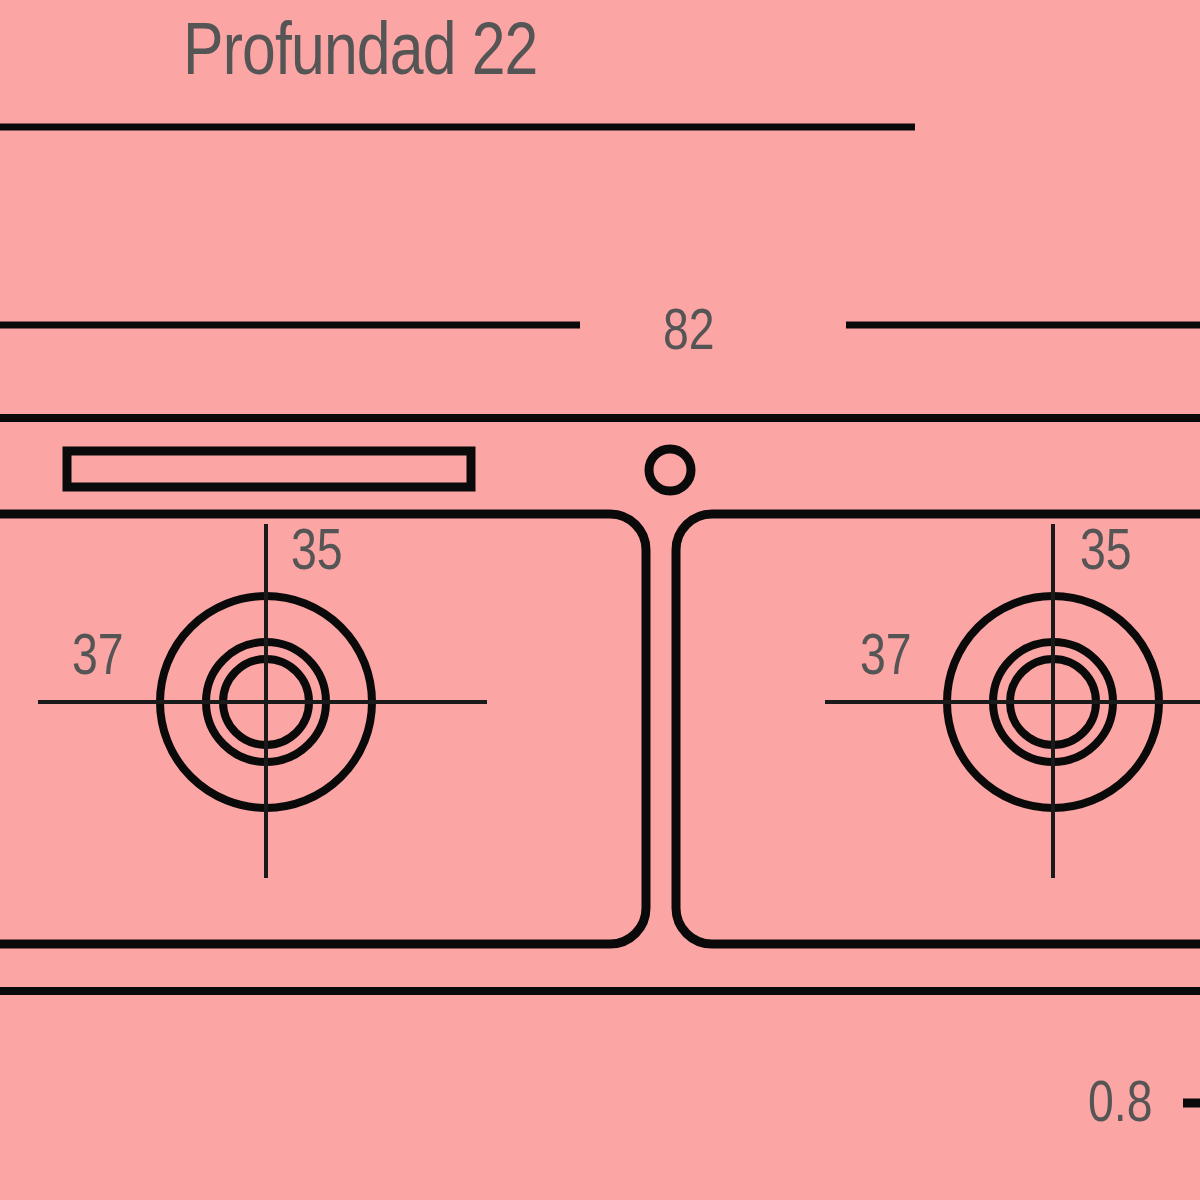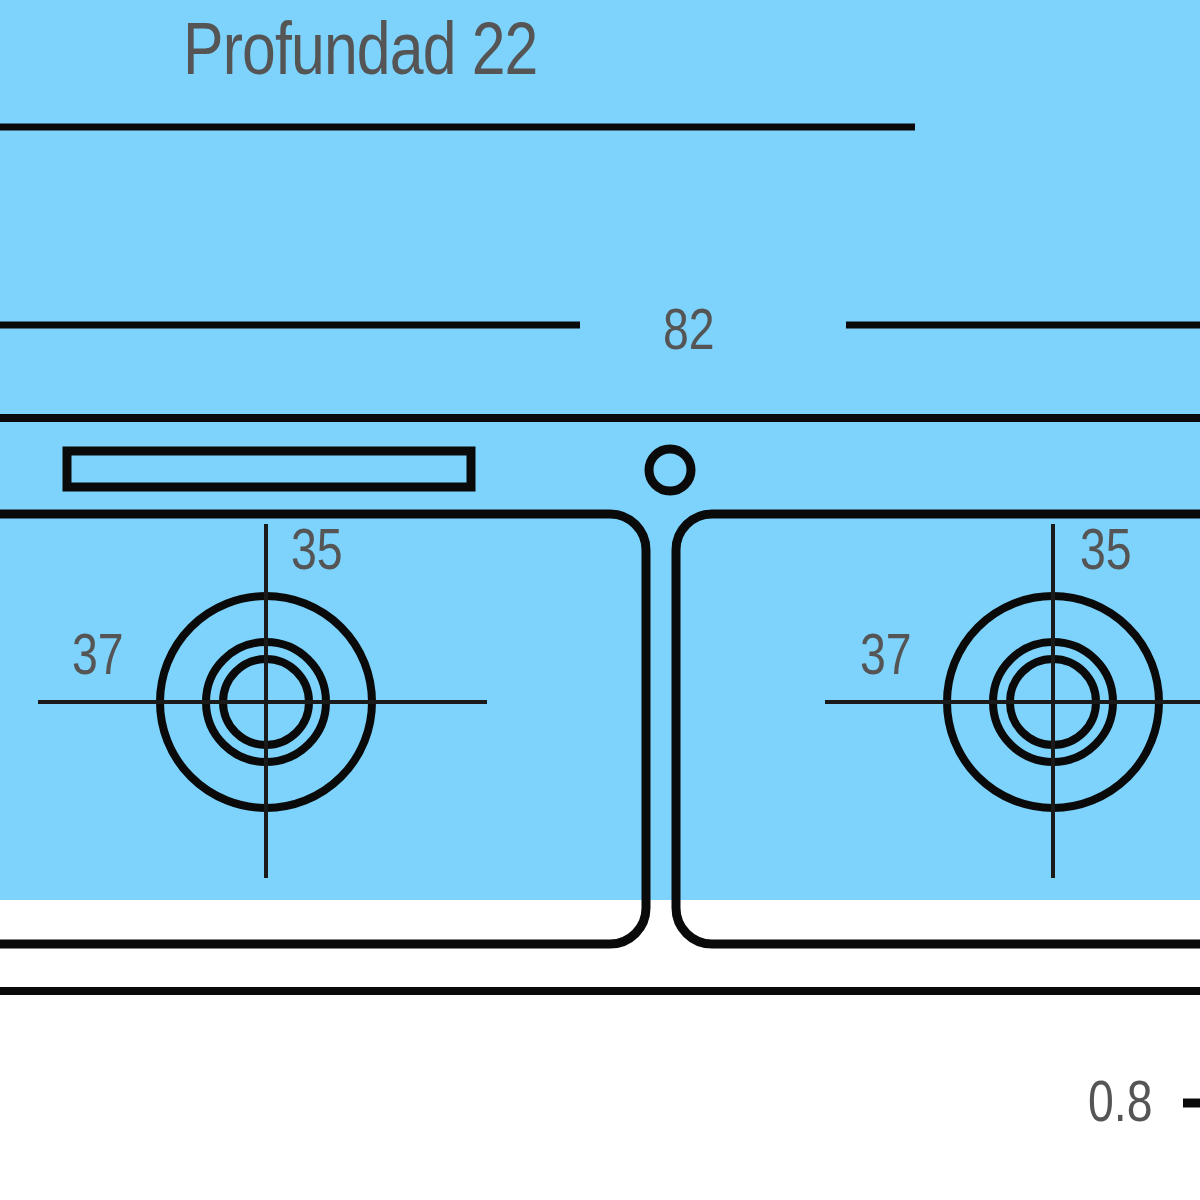--- a/index.html
+++ b/index.html
@@ -9,22 +9,22 @@
   }
   body {
     width: 1200px;
     height: 1200px;
     overflow: hidden;
     font-family: "Liberation Sans", sans-serif;
   }
   #drawing-root {
     position: relative;
     width: 1200px;
-    height: 900px;
-    background: #7dd3fc;
+    height: 1200px;
+    background: #fca5a5;
   }
   svg.cad {
     position: absolute;
     top: 0;
     left: 0;
     width: 1200px;
     height: 1200px;
     display: block;
   }
   .lbl {

